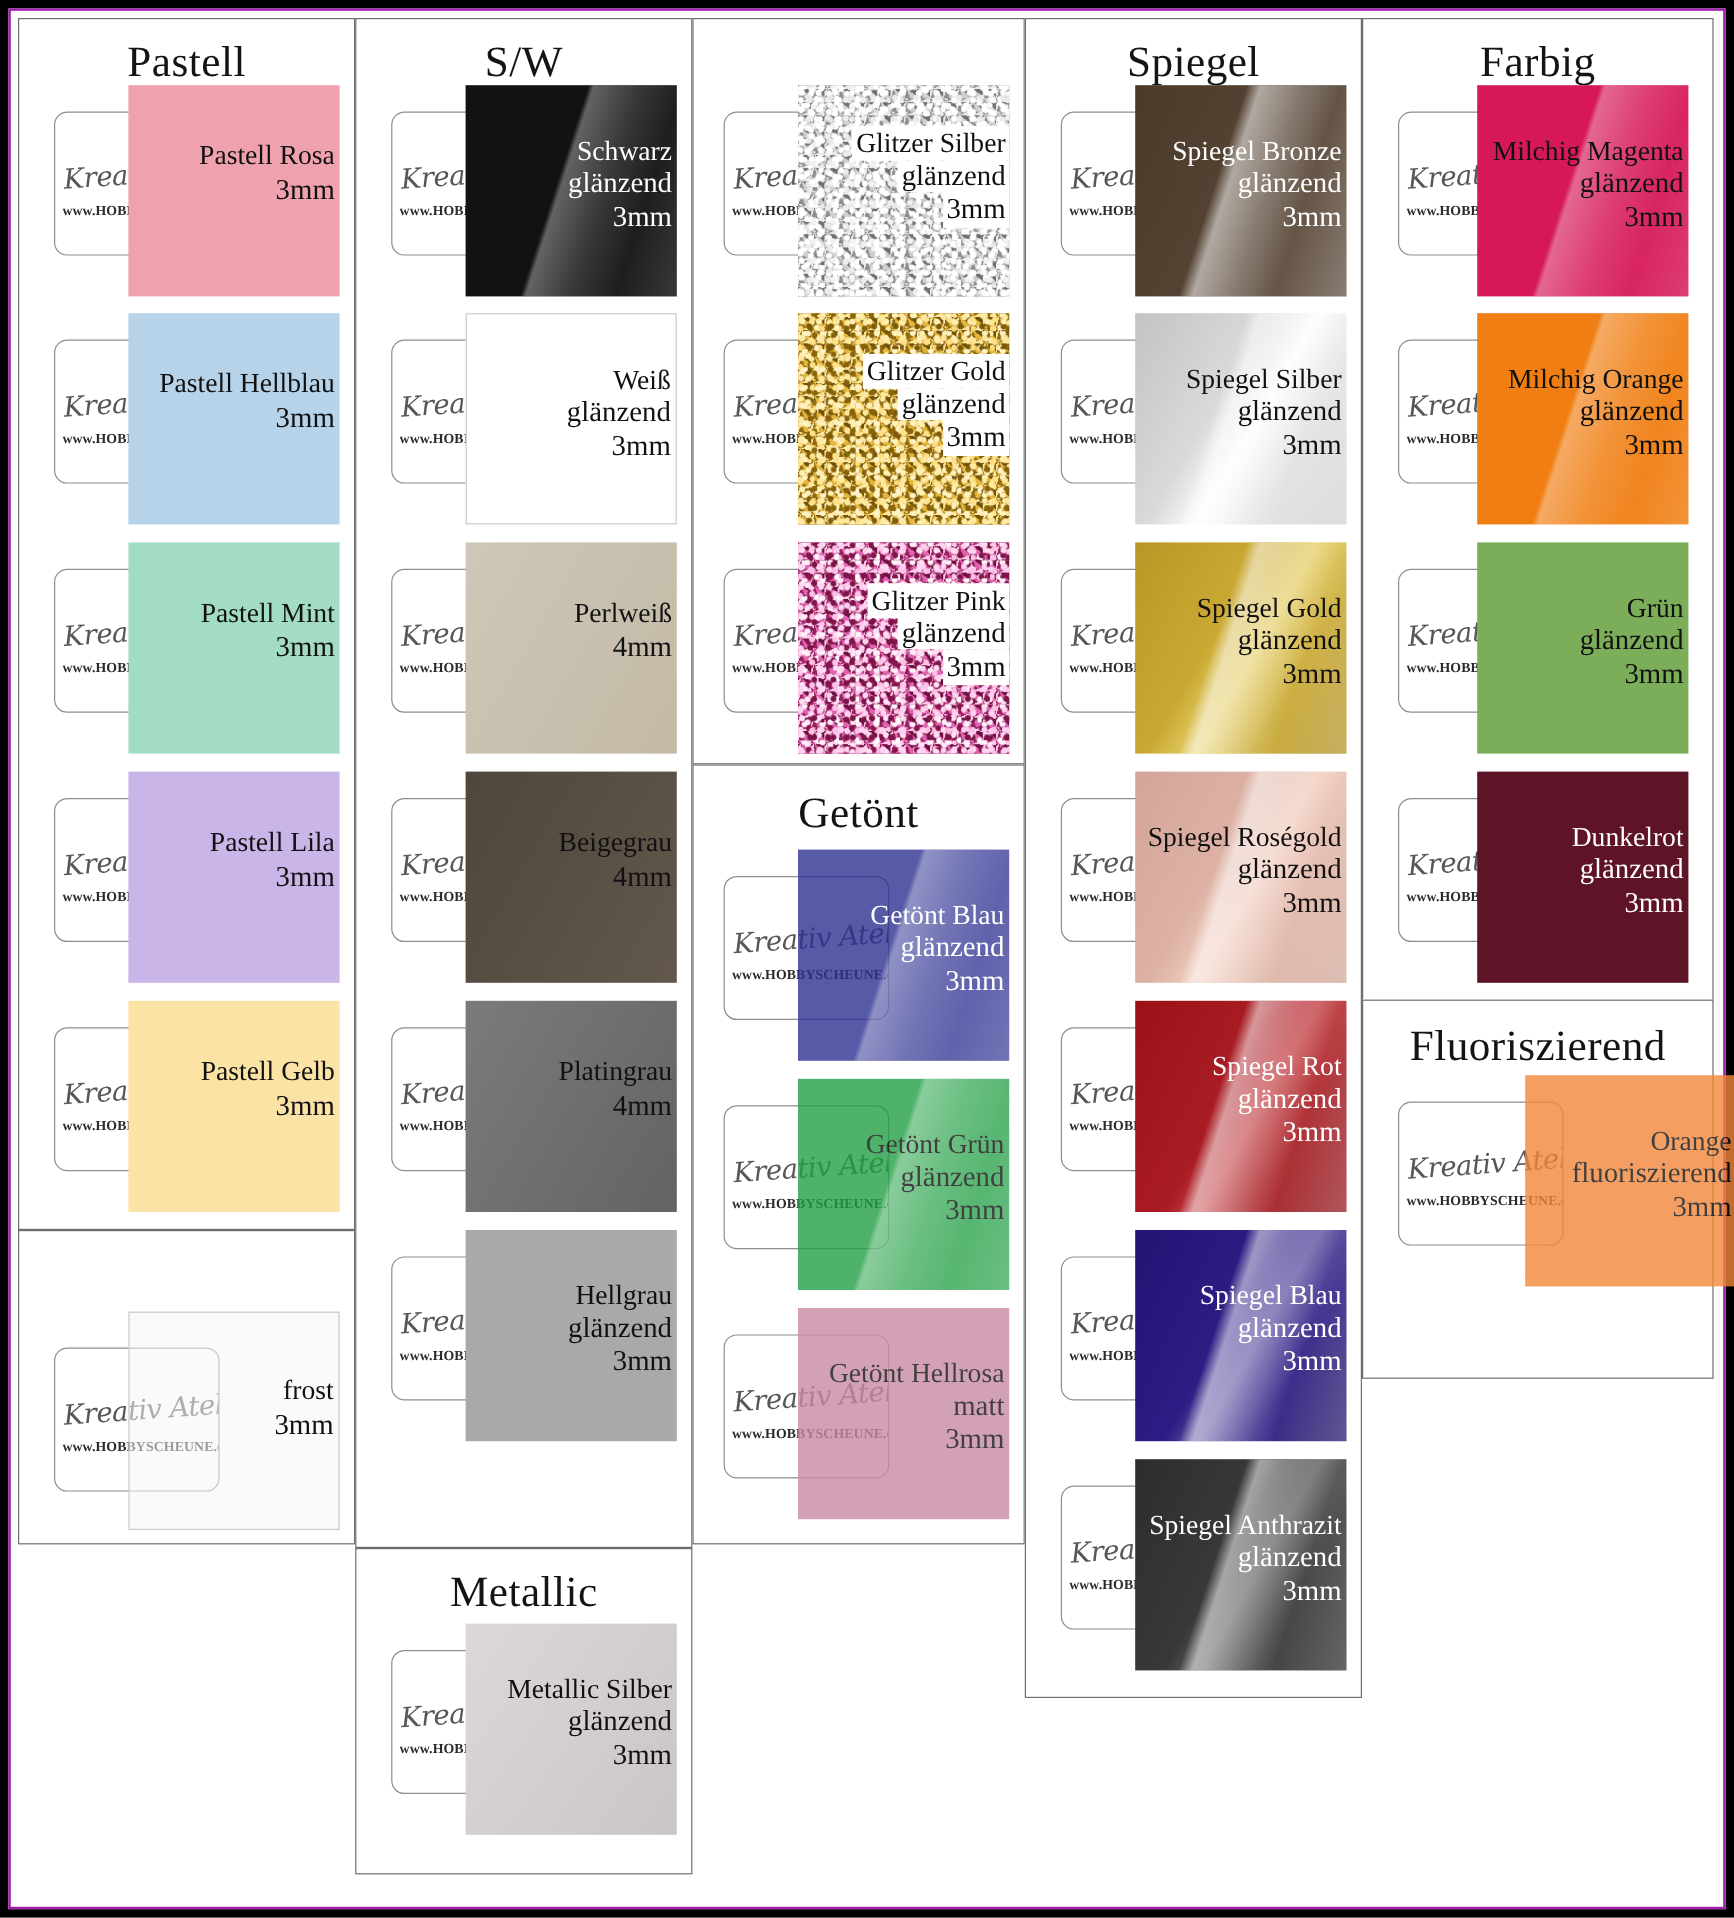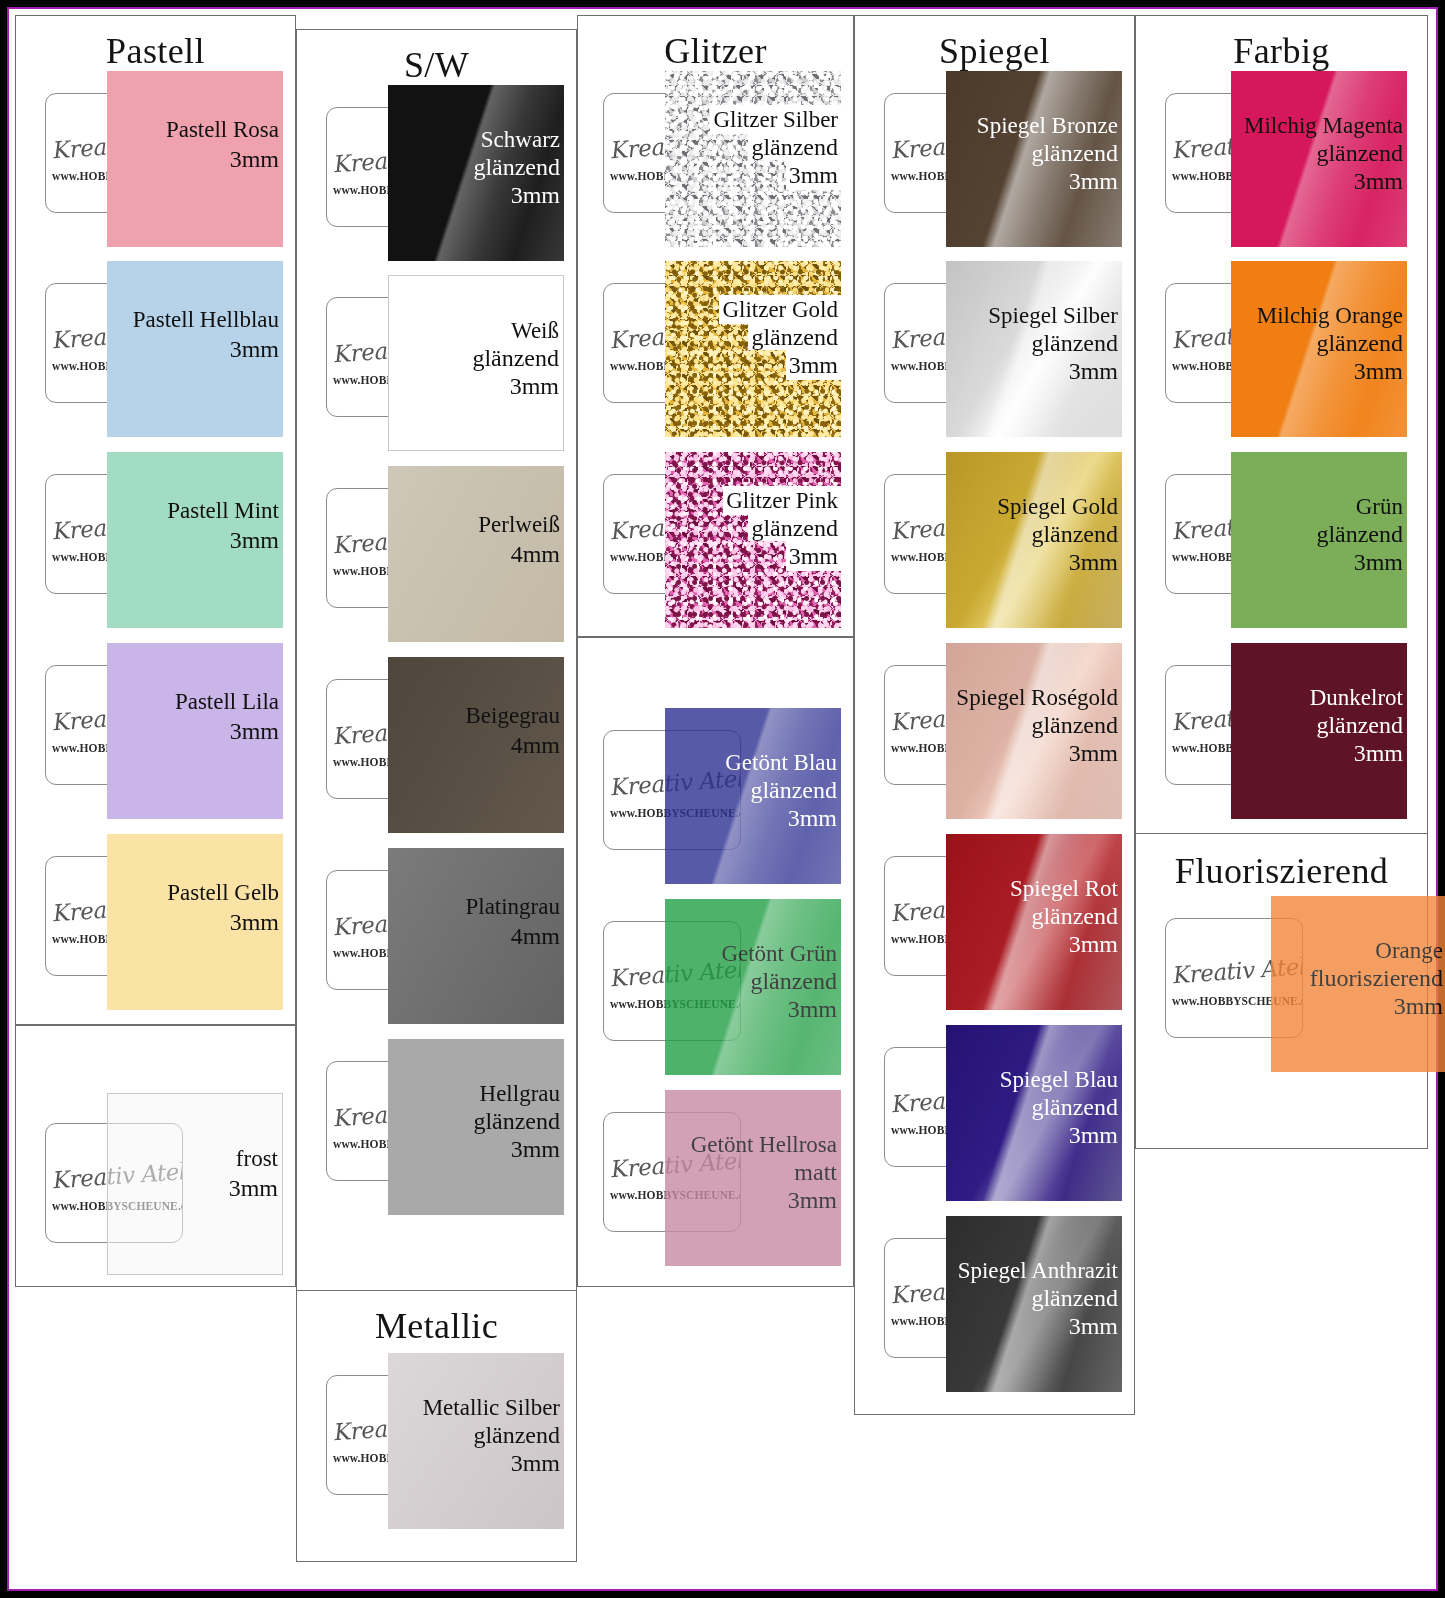--- a/index.html
+++ b/index.html
@@ -227,21 +227,21 @@
             <span class="lbl-name">frost</span>
             <span class="lbl-thick">3mm</span>
           </div>
         </div>
       </div>
     </div>
   </div>
 
   <div class="col" style="left:287px;top:6px;width:281px;height:1572px;">
 
-    <div class="panel" style="left:0;top:14px;width:281px;height:1275px;">
+    <div class="panel" style="left:0;top:0;width:281px;height:1275px;">
       <div class="panel-title" style="top:14px;">S/W</div>
 
       <div class="row" style="left:29px;top:55px;width:248px;height:176px;">
         <div class="logo-card">
           <div class="logo-script">Kreativ Atelier</div>
           <div class="logo-url">www.HOBBYSCHEUNE.eu</div>
         </div>
         <div class="swatch dark gloss" style="background:#121212;">
           <div class="labels" style="top:40px;">
             <span class="lbl-name">Schwarz</span>
@@ -333,21 +333,20 @@
             <span class="lbl-thick">3mm</span>
           </div>
         </div>
       </div>
     </div>
   </div>
 
   <div class="col" style="left:568px;top:6px;width:277px;height:1572px;">
 
     <div class="panel" style="left:0;top:0;width:277px;height:622px;">
-      <div class="panel-title" style="top:14px;">Glitzer</div>
 
       <div class="row" style="left:25px;top:55px;width:248px;height:176px;">
         <div class="logo-card">
           <div class="logo-script">Kreativ Atelier</div>
           <div class="logo-url">www.HOBBYSCHEUNE.eu</div>
         </div>
         <div class="swatch boxed" style="background:
             radial-gradient(circle at 12% 18%, #fff 0 2px, transparent 3px),
             radial-gradient(circle at 33% 9%, #fff 0 2px, transparent 3px),
             radial-gradient(circle at 61% 24%, #fff 0 2px, transparent 3px),
@@ -422,20 +421,21 @@
           <div class="labels" style="top:34px;right:0;">
             <span class="lrow"><span class="lbl-name">Glitzer Pink</span></span>
             <span class="lrow"><span class="lbl-finish">glänzend</span></span>
             <span class="lrow"><span class="lbl-thick">3mm</span></span>
           </div>
         </div>
       </div>
     </div>
 
     <div class="panel" style="left:0;top:622px;width:277px;height:650px;">
+      <div class="panel-title" style="top:18px;">Getönt</div>
 
       <div class="row" style="left:25px;top:70px;width:248px;height:176px;">
         <div class="logo-card">
           <div class="logo-script">Kreativ Atelier</div>
           <div class="logo-url">www.HOBBYSCHEUNE.eu</div>
         </div>
         <div class="swatch dark gloss translucent" style="background:#2e3192;">
           <div class="labels" style="top:40px;">
             <span class="lbl-name">Getönt Blau</span>
             <span class="lbl-finish">glänzend</span>

